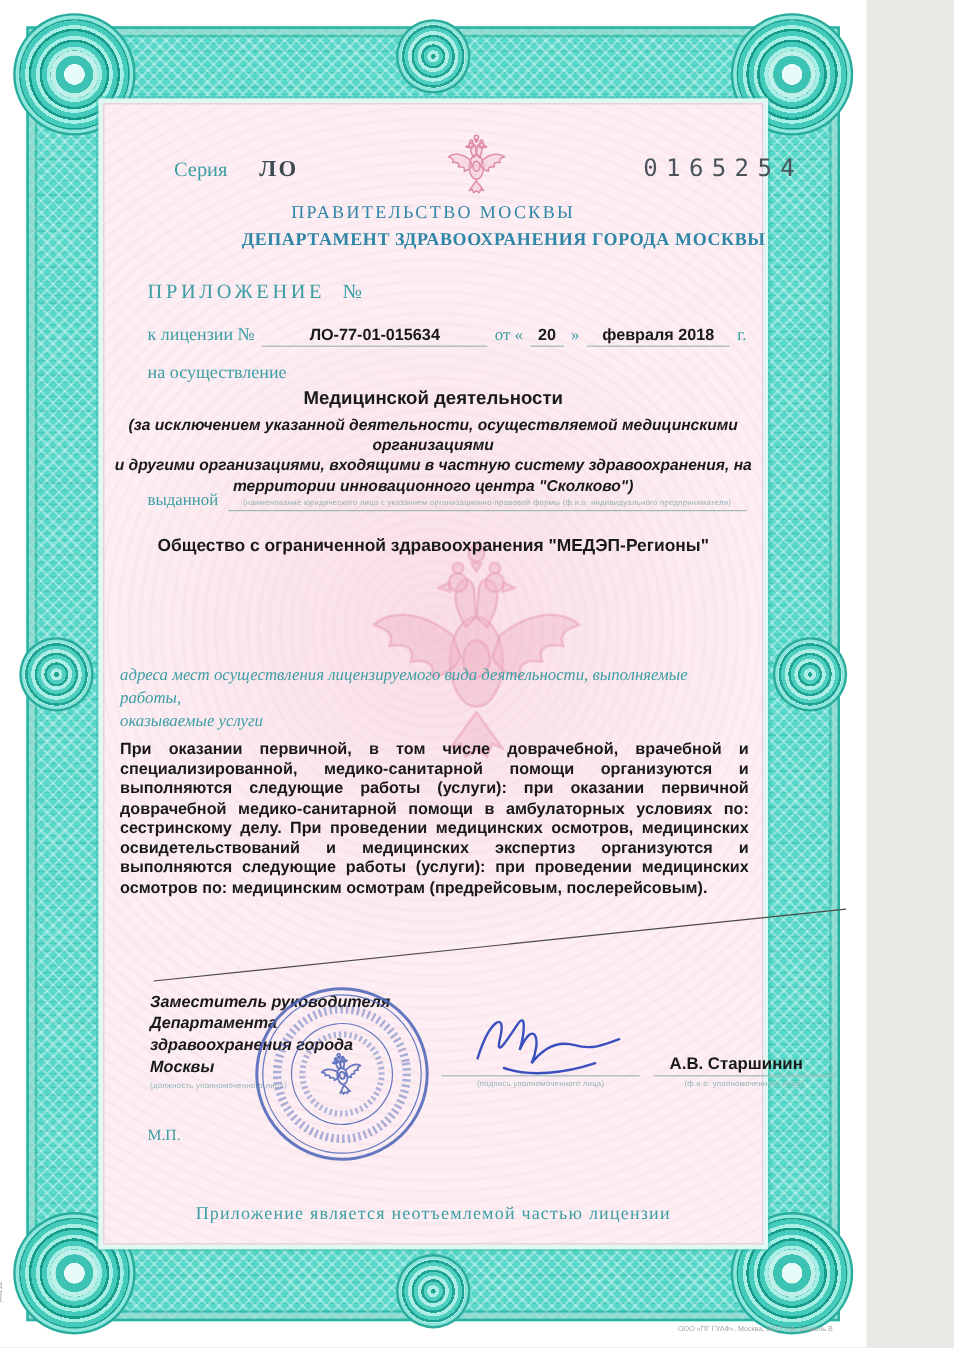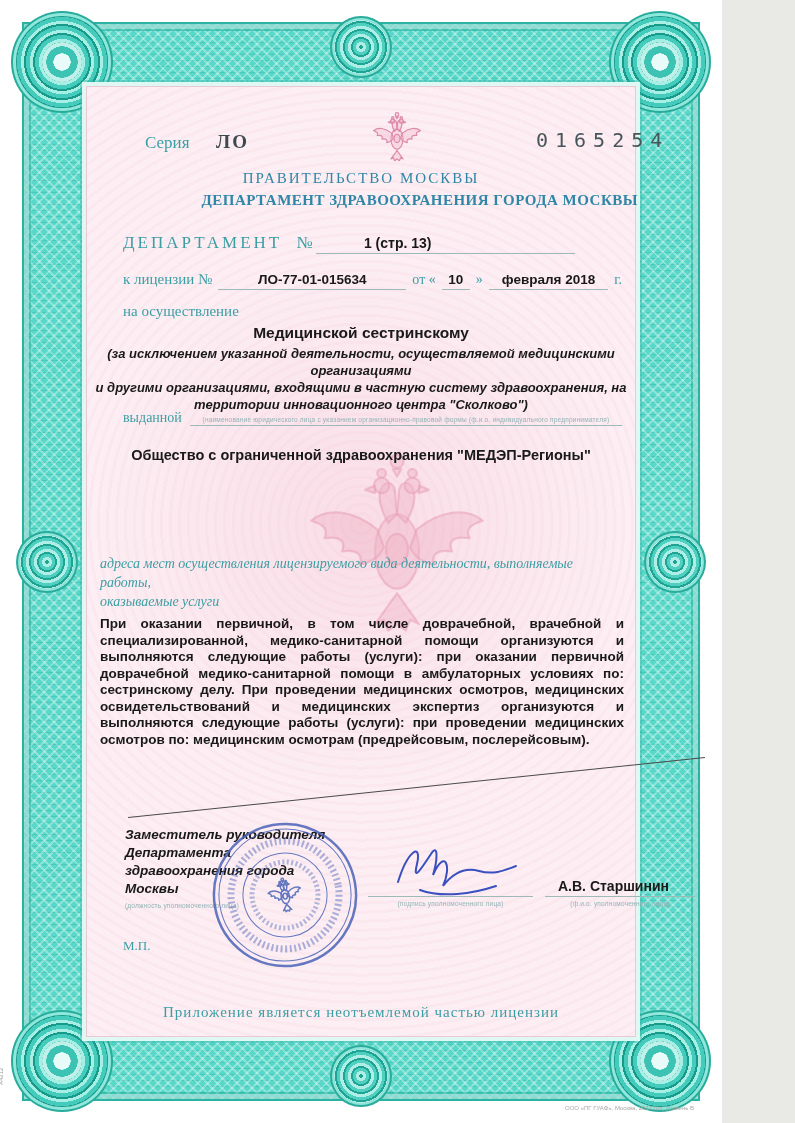--- a/index.html
+++ b/index.html
@@ -107,36 +107,35 @@
   <div class="abs" style="left:145px;top:131px;">
     <span class="teal" style="font-size:17px;">Серия</span>
     <span class="val" style="font-family:'Liberation Serif',serif;font-size:19px;color:#3c4a50;margin-left:22px;letter-spacing:2px;">ЛО</span>
   </div>
   <div class="abs" style="left:536px;top:128px;font-family:'DejaVu Sans Mono',monospace;font-size:20px;letter-spacing:7px;color:#49545a;">0165254</div>
 
   <div class="abs hdr center" style="left:84px;right:84px;top:170px;font-size:15px;letter-spacing:2px;">ПРАВИТЕЛЬСТВО МОСКВЫ</div>
   <div class="abs hdr center" style="left:84px;right:84px;top:192px;font-size:15px;font-weight:700;letter-spacing:.5px;text-align:right;">ДЕПАРТАМЕНТ ЗДРАВООХРАНЕНИЯ ГОРОДА МОСКВЫ</div>
 
   <div class="abs row" style="left:123px;right:147px;top:233px;">
-    <span class="teal" style="font-size:17px;letter-spacing:3px;white-space:pre;">ДЕПАРТАМЕНТ  №</span>
-    <span class="val rule" style="flex:1;font-size:14px;padding-left:48px;padding-bottom:2px;">1 (стр. 13)</span>
+    <span class="teal" style="font-size:17px;letter-spacing:3px;white-space:pre;">ПРИЛОЖЕНИЕ  №</span>
   </div>
 
   <div class="abs row" style="left:123px;right:100px;top:271px;gap:6px;">
     <span class="teal" style="font-size:15px;">к лицензии №</span>
     <span class="val rule center" style="width:188px;font-size:13.5px;padding-bottom:2px;">ЛО-77-01-015634</span>
     <span class="teal" style="font-size:14px;">от «</span>
-    <span class="val rule center" style="min-width:28px;font-size:13.5px;padding-bottom:2px;">10</span>
+    <span class="val rule center" style="min-width:28px;font-size:13.5px;padding-bottom:2px;">20</span>
     <span class="teal" style="font-size:14px;">»</span>
     <span class="val rule center" style="flex:1;font-size:13.5px;padding-bottom:2px;">февраля 2018</span>
     <span class="teal" style="font-size:14px;">г.</span>
   </div>
 
   <div class="abs teal" style="left:123px;top:303px;font-size:15px;">на осуществление</div>
-  <div class="abs val center" style="left:84px;right:84px;top:324px;font-size:15.5px;">Медицинской сестринскому</div>
+  <div class="abs val center" style="left:84px;right:84px;top:324px;font-size:15.5px;">Медицинской деятельности</div>
   <div class="abs val center prewrap" style="left:90px;right:90px;top:345px;font-size:13px;font-weight:700;line-height:17px;">(за исключением указанной деятельности, осуществляемой медицинскими организациями
 и другими организациями, входящими в частную систему здравоохранения, на
 территории инновационного центра "Сколково")</div>
 
   <div class="abs row" style="left:123px;right:100px;top:410px;gap:8px;">
     <span class="teal" style="font-size:14px;">выданной</span>
     <span class="tiny rule center" style="flex:1;padding-bottom:2px;">(наименование юридического лица с указанием организационно-правовой формы  (ф.и.о. индивидуального предпринимателя)</span>
   </div>
   <div class="abs val center" style="left:90px;right:90px;top:447px;font-size:14.5px;">Общество с ограниченной здравоохранения "МЕДЭП-Регионы"</div>
 

